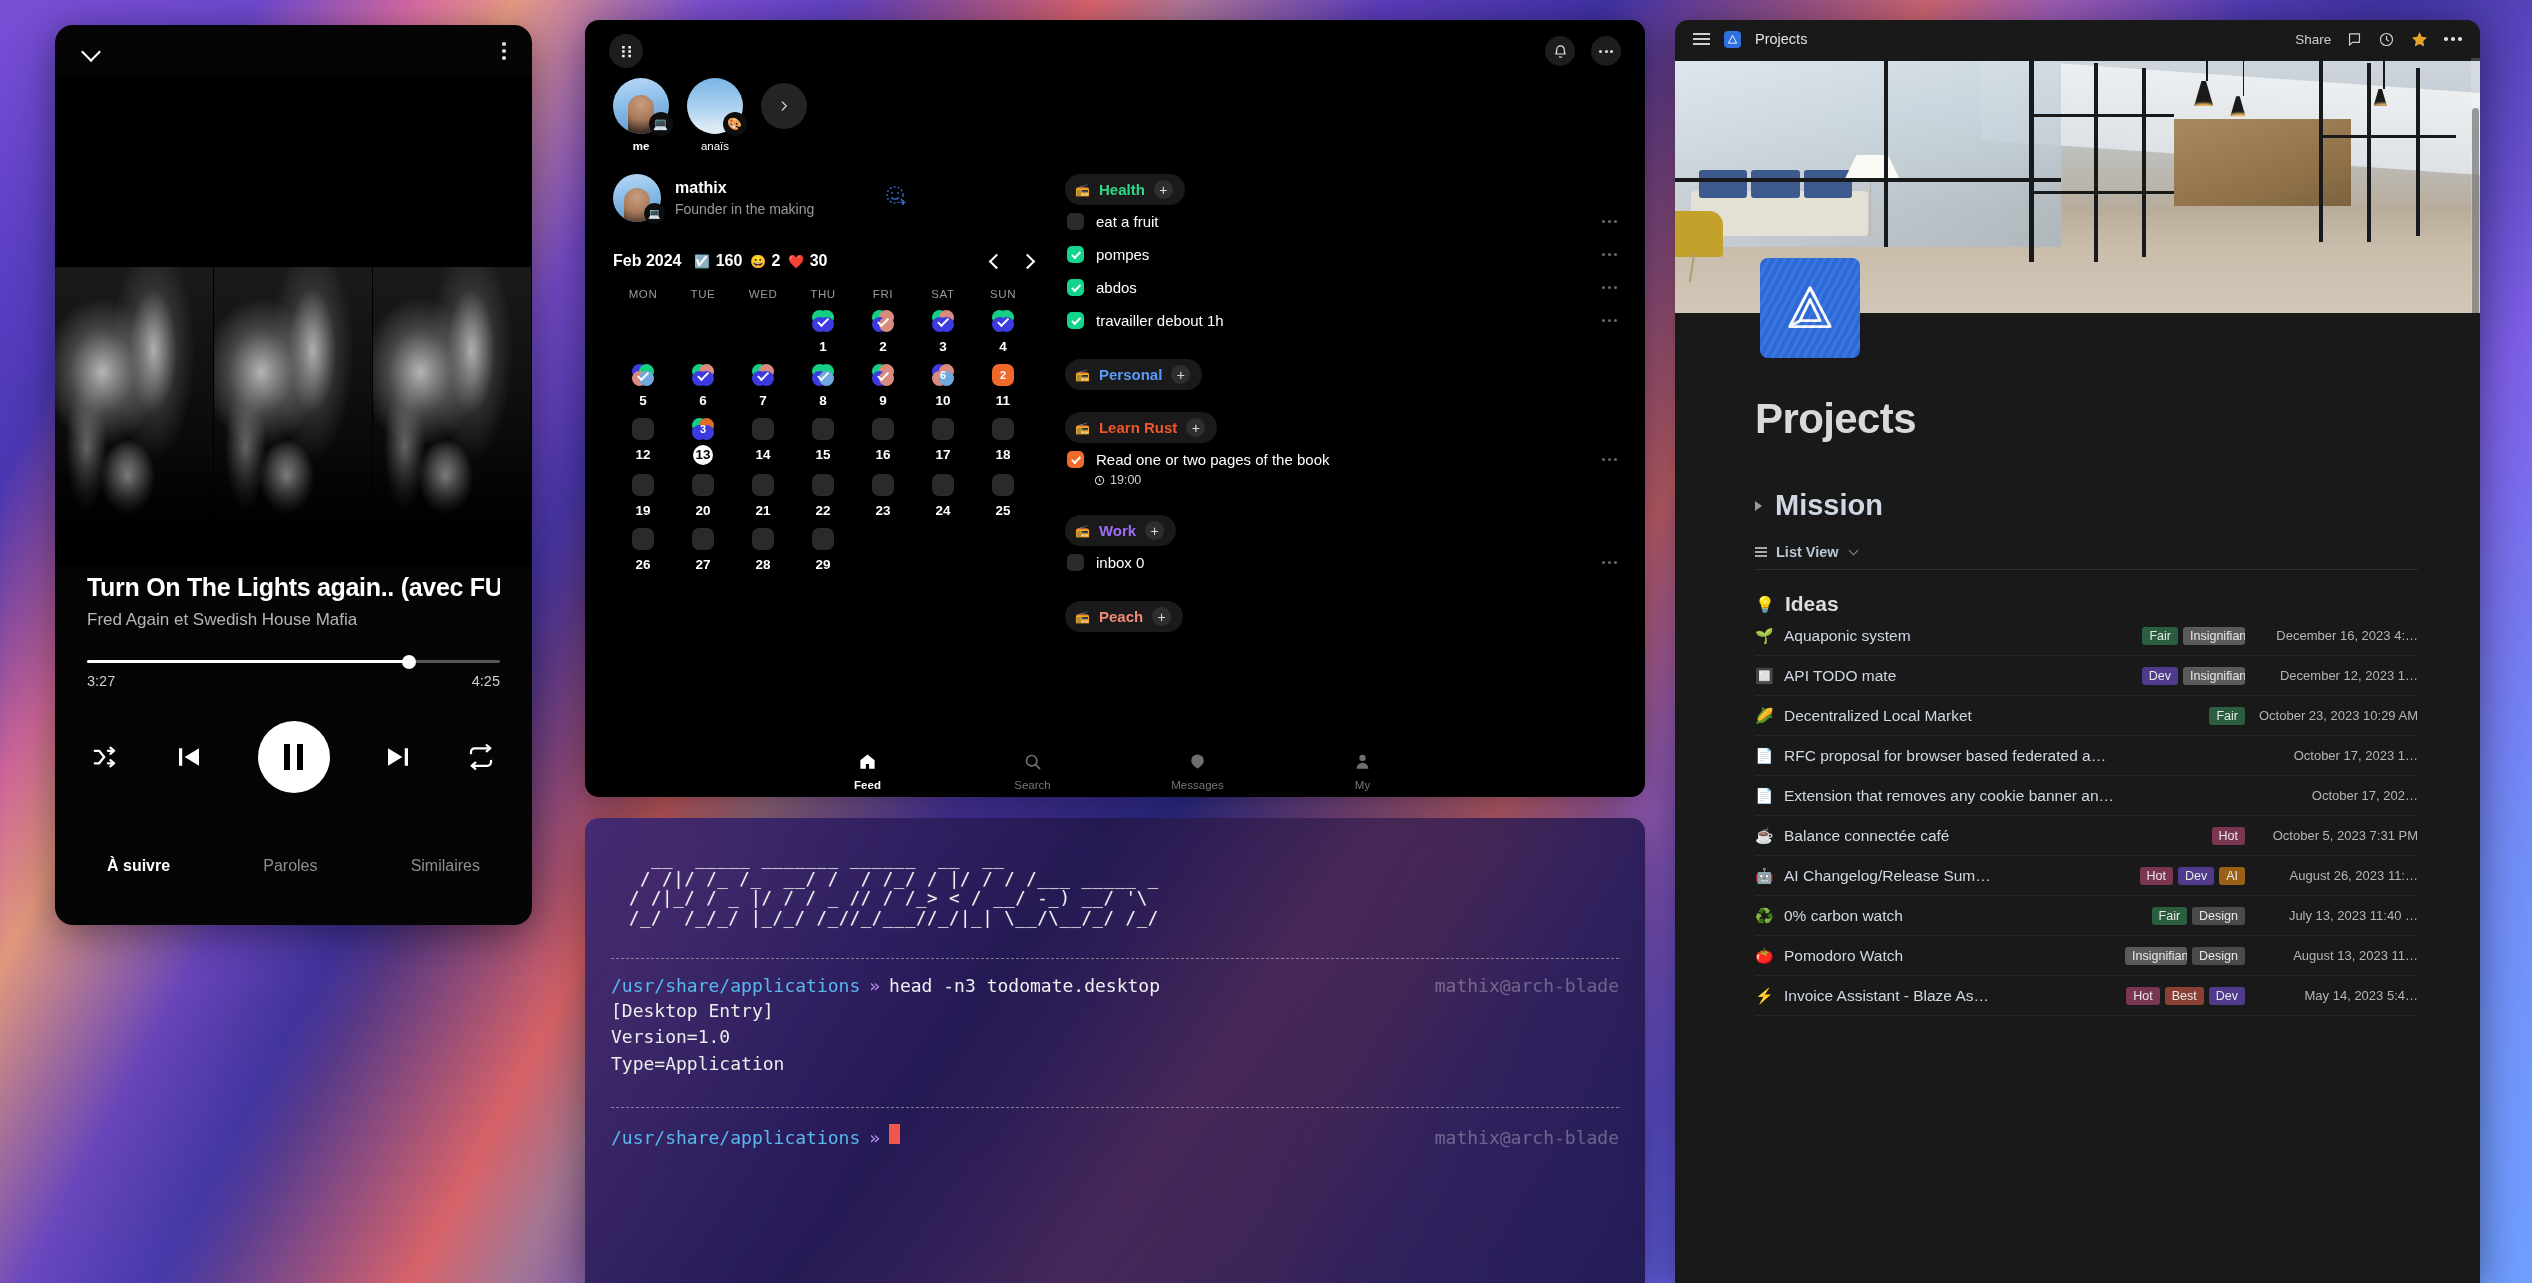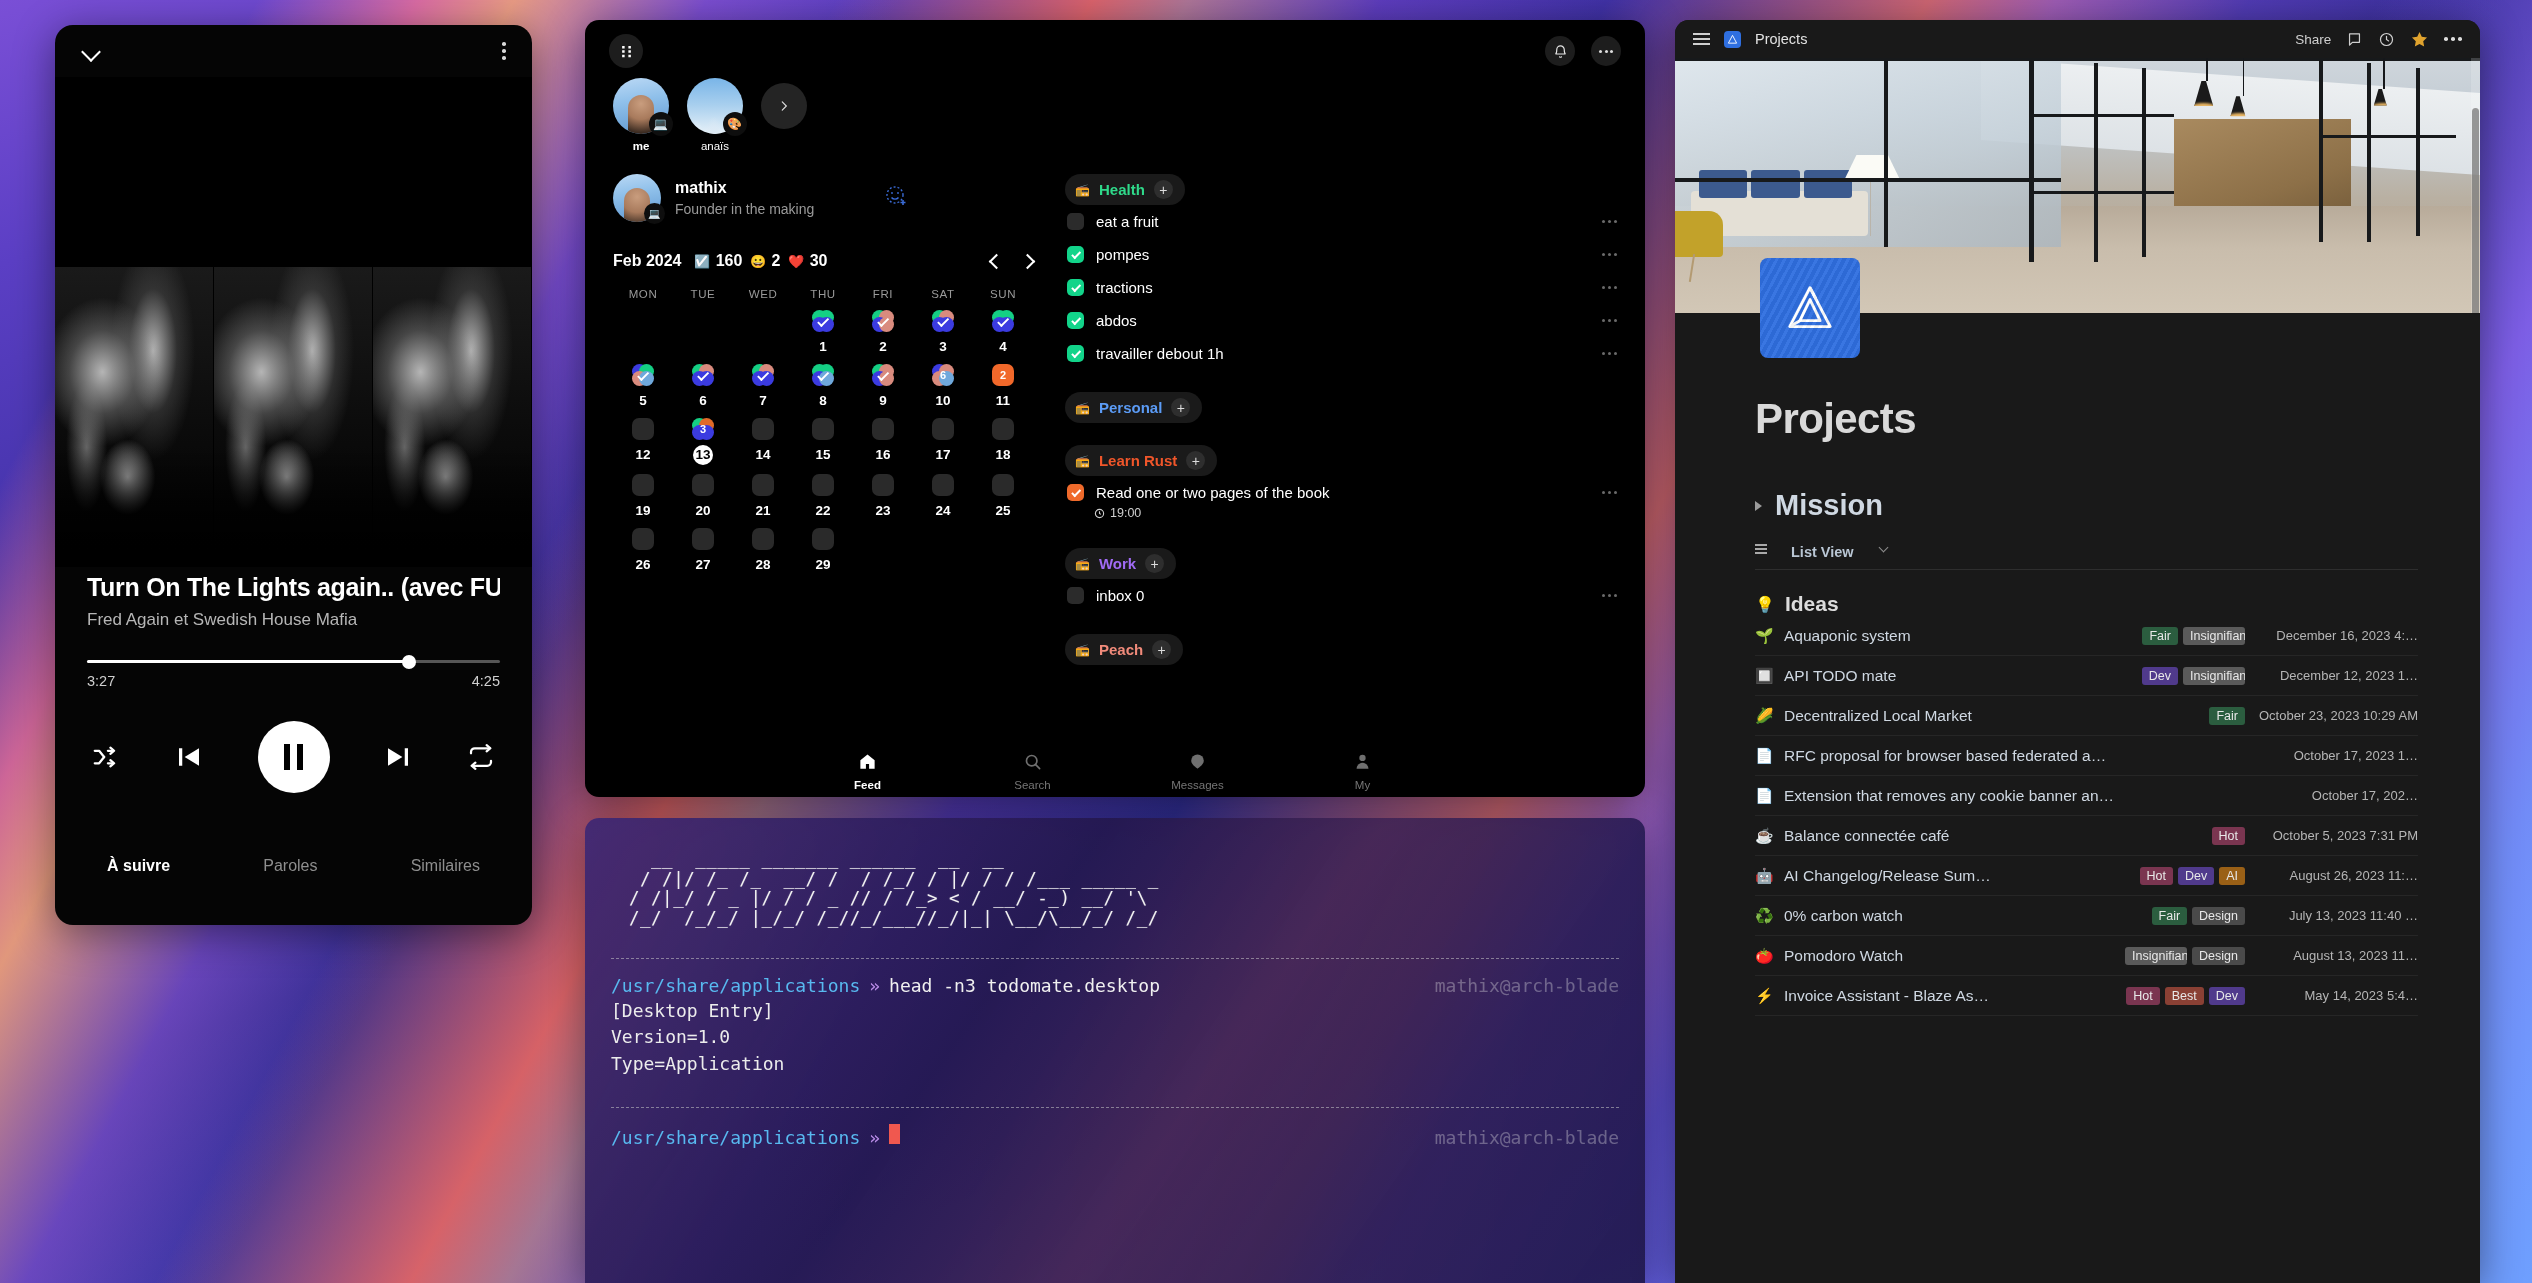--- a/index.html
+++ b/index.html
@@ -393,21 +393,21 @@
   }
 
   .nt-content { padding: 82px 62px 0 80px; }
   #nt-page-title { font-size:42px; font-weight:700; color:#d9d9d9; letter-spacing:-.6px; }
 
   .nt-h2 { display:flex; align-items:center; gap:13px; margin-top:46px; }
   .nt-tri { width:0;height:0;border-left:7px solid #9a9a9a;border-top:5px solid transparent;border-bottom:5px solid transparent; cursor:pointer;}
   #nt-mission { font-size:29px; font-weight:700; color:#cfd8e2; }
 
   .nt-view {
-    display:flex; gap:24px; margin-top:22px;
+    display:flex; align-items:center; gap:9px; margin-top:22px;
     padding-bottom:9px; border-bottom:1px solid #2e2e2e;
     font-size:14.5px; font-weight:700; color:#b9c6d4; cursor:pointer;
   }
   .list-icon { display:flex; flex-direction:column; gap:2.6px; }
   .list-icon i { width:12px; height:1.6px; background:#a9a9a9; display:block; }
   .vchev { width:7px;height:7px;border-right:1.5px solid #8d8d8d;border-bottom:1.5px solid #8d8d8d;transform:rotate(45deg); margin-left:2px; margin-bottom:3px;}
 
   .nt-h3 { display:flex; align-items:center; gap:10px; margin-top:22px; }
   #nt-ideas { font-size:21px; font-weight:700; color:#dcdcdc; }
 
@@ -748,30 +748,20 @@
               <span class="task-label">pompes</span>
               <span class="task-dots">
                 <i></i>
                 <i></i>
                 <i></i>
               </span>
             </div><div class="task-row">
               <span class="task-box done">
                 <span class="tk"></span>
               </span>
-              <span class="task-label">tractions</span>
-              <span class="task-dots">
-                <i></i>
-                <i></i>
-                <i></i>
-              </span>
-            </div><div class="task-row">
-              <span class="task-box done">
-                <span class="tk"></span>
-              </span>
               <span class="task-label">abdos</span>
               <span class="task-dots">
                 <i></i>
                 <i></i>
                 <i></i>
               </span>
             </div><div class="task-row">
               <span class="task-box done">
                 <span class="tk"></span>
               </span>

